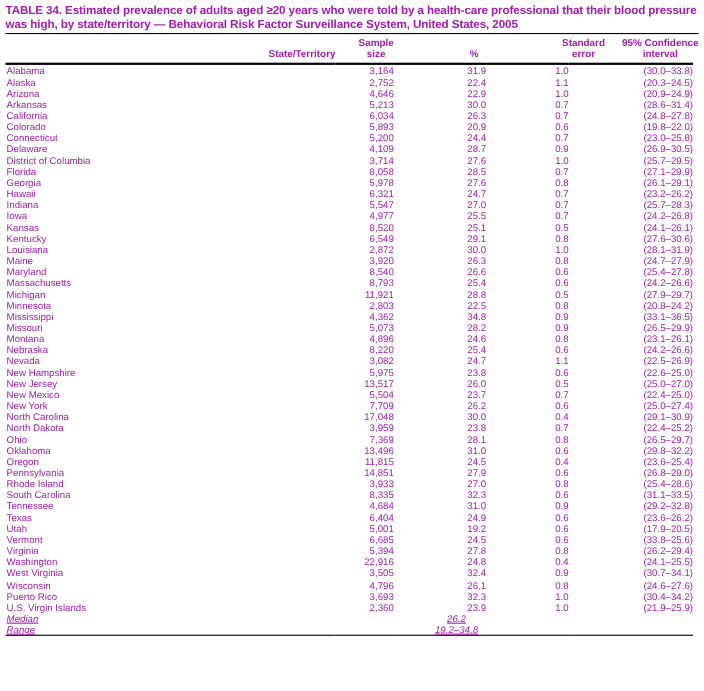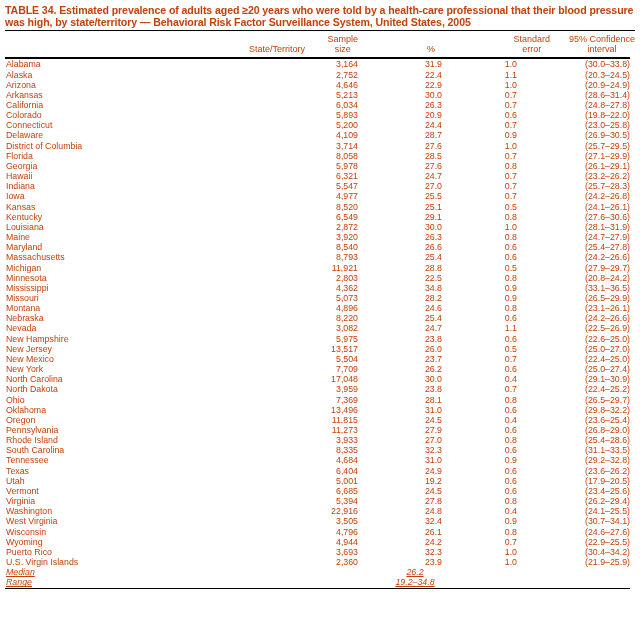--- a/index.html
+++ b/index.html
@@ -1,21 +1,21 @@
 <!DOCTYPE html>
 <html><head>
 <meta charset="utf-8">
 <style>
   html,body{margin:0;padding:0;background:#ffffff;}
   body{width:640px;height:628px;overflow:hidden;}
-  .page{padding:5px 5px 0 5px;font-family:"Liberation Sans",sans-serif;color:#c2410c;}
+  .page{padding:5px 5px 0 5px;font-family:"Liberation Sans",sans-serif;color:#a21caf;}
   .title{font-weight:bold;font-size:10.6px;line-height:11.6px;letter-spacing:-0.1px;
          padding-bottom:2px;border-bottom:1px solid #000;}
   table{border-collapse:collapse;table-layout:fixed;width:625px;}
-  thead th{font-size:9px;line-height:9.6px;font-weight:normal;vertical-align:bottom;
+  thead th{font-size:9px;line-height:9.6px;font-weight:bold;vertical-align:bottom;
            padding:4px 0 3px 0;border-bottom:2px solid #000;white-space:pre-line;}
   th.h-state{text-align:right;}
   th.h-sample,th.h-se,th.h-ci{text-align:right;}
   th.h-pct{text-align:right;padding-right:7px;}
   .hc{display:inline-block;text-align:center;white-space:pre-line;}
   th.h-se .hc{position:relative;left:33px;}
   th.h-ci .hc{position:relative;left:5px;margin-left:12px;}
   tbody td{font-size:8.8px;line-height:10.15px;padding:0;white-space:nowrap;}
   td.c-state{text-align:left;padding-left:1px;}
   td.c-sample,td.c-pct,td.c-se,td.c-ci{text-align:right;}
@@ -296,21 +296,21 @@
         </tr>
         <tr>
           <td class="c-state">Oregon</td>
           <td class="c-sample">11,815</td>
           <td class="c-pct">24.5</td>
           <td class="c-se">0.4</td>
           <td class="c-ci">(23.6–25.4)</td>
         </tr>
         <tr>
           <td class="c-state">Pennsylvania</td>
-          <td class="c-sample">11,273</td>
+          <td class="c-sample">14,851</td>
           <td class="c-pct">27.9</td>
           <td class="c-se">0.6</td>
           <td class="c-ci">(26.8–29.0)</td>
         </tr>
         <tr>
           <td class="c-state">Rhode Island</td>
           <td class="c-sample">3,933</td>
           <td class="c-pct">27.0</td>
           <td class="c-se">0.8</td>
           <td class="c-ci">(25.4–28.6)</td>
@@ -341,21 +341,21 @@
           <td class="c-sample">5,001</td>
           <td class="c-pct">19.2</td>
           <td class="c-se">0.6</td>
           <td class="c-ci">(17.9–20.5)</td>
         </tr>
         <tr>
           <td class="c-state">Vermont</td>
           <td class="c-sample">6,685</td>
           <td class="c-pct">24.5</td>
           <td class="c-se">0.6</td>
-          <td class="c-ci">(23.4–25.6)</td>
+          <td class="c-ci">(33.8–25.6)</td>
         </tr>
         <tr>
           <td class="c-state">Virginia</td>
           <td class="c-sample">5,394</td>
           <td class="c-pct">27.8</td>
           <td class="c-se">0.8</td>
           <td class="c-ci">(26.2–29.4)</td>
         </tr>
         <tr>
           <td class="c-state">Washington</td>
@@ -370,27 +370,20 @@
           <td class="c-pct">32.4</td>
           <td class="c-se">0.9</td>
           <td class="c-ci">(30.7–34.1)</td>
         </tr>
         <tr>
           <td class="c-state">Wisconsin</td>
           <td class="c-sample">4,796</td>
           <td class="c-pct">26.1</td>
           <td class="c-se">0.8</td>
           <td class="c-ci">(24.6–27.6)</td>
-        </tr>
-        <tr>
-          <td class="c-state">Wyoming</td>
-          <td class="c-sample">4,944</td>
-          <td class="c-pct">24.2</td>
-          <td class="c-se">0.7</td>
-          <td class="c-ci">(22.9–25.5)</td>
         </tr>
         <tr>
           <td class="c-state">Puerto Rico</td>
           <td class="c-sample">3,693</td>
           <td class="c-pct">32.3</td>
           <td class="c-se">1.0</td>
           <td class="c-ci">(30.4–34.2)</td>
         </tr>
         <tr>
           <td class="c-state">U.S. Virgin Islands</td>

